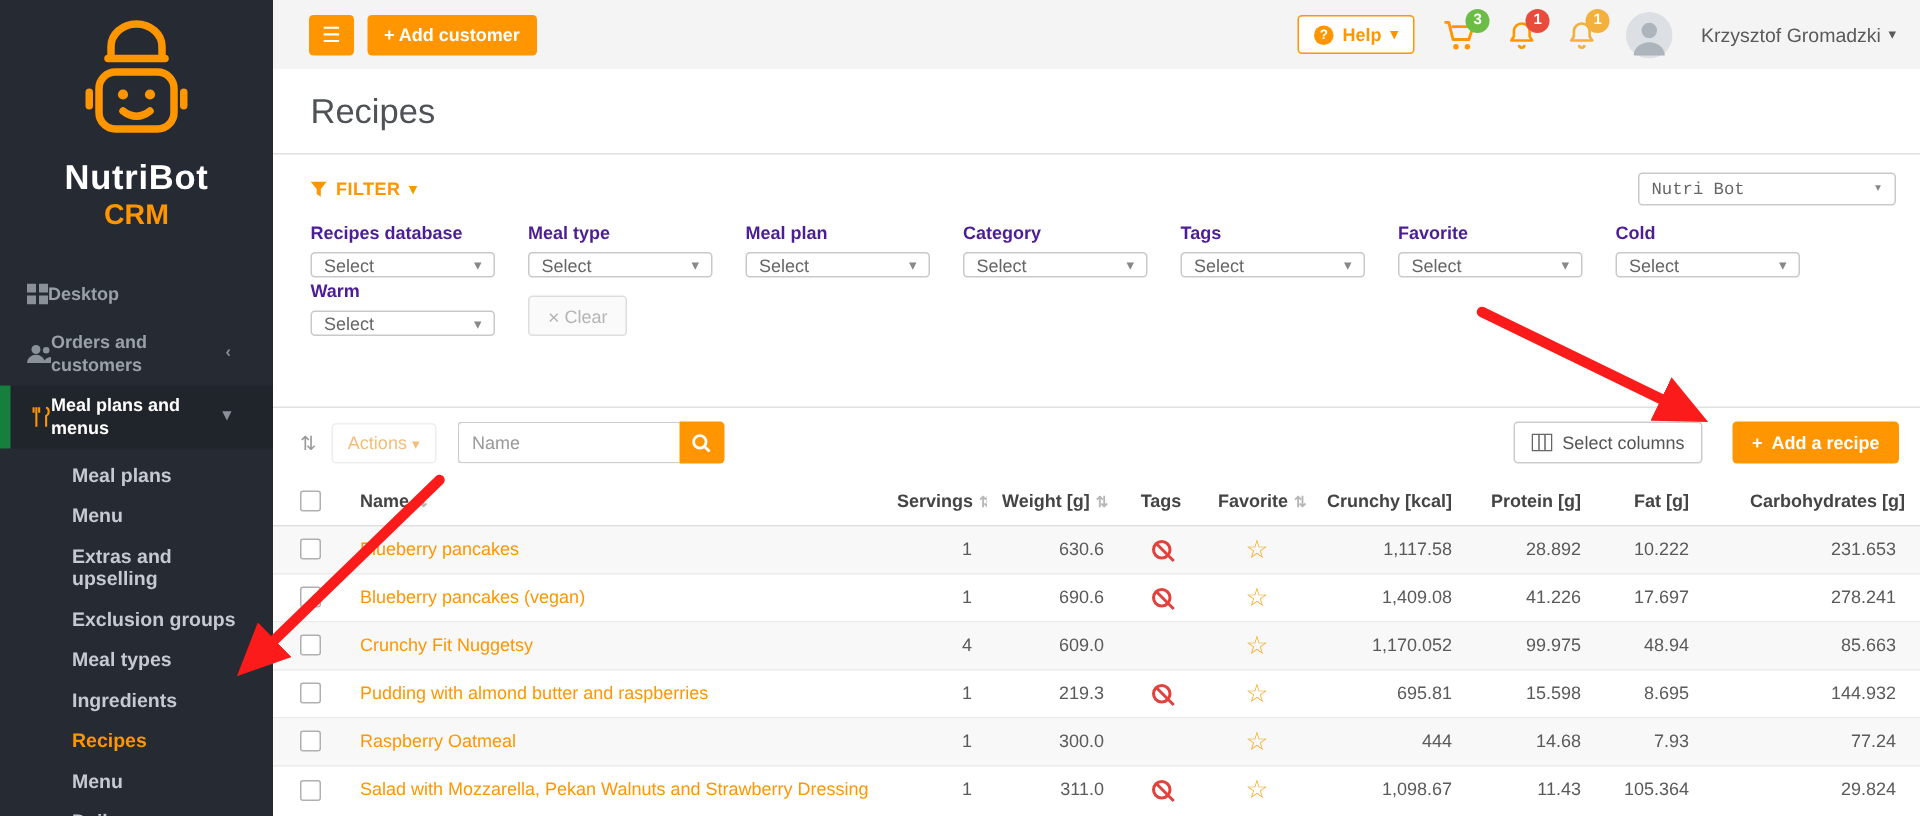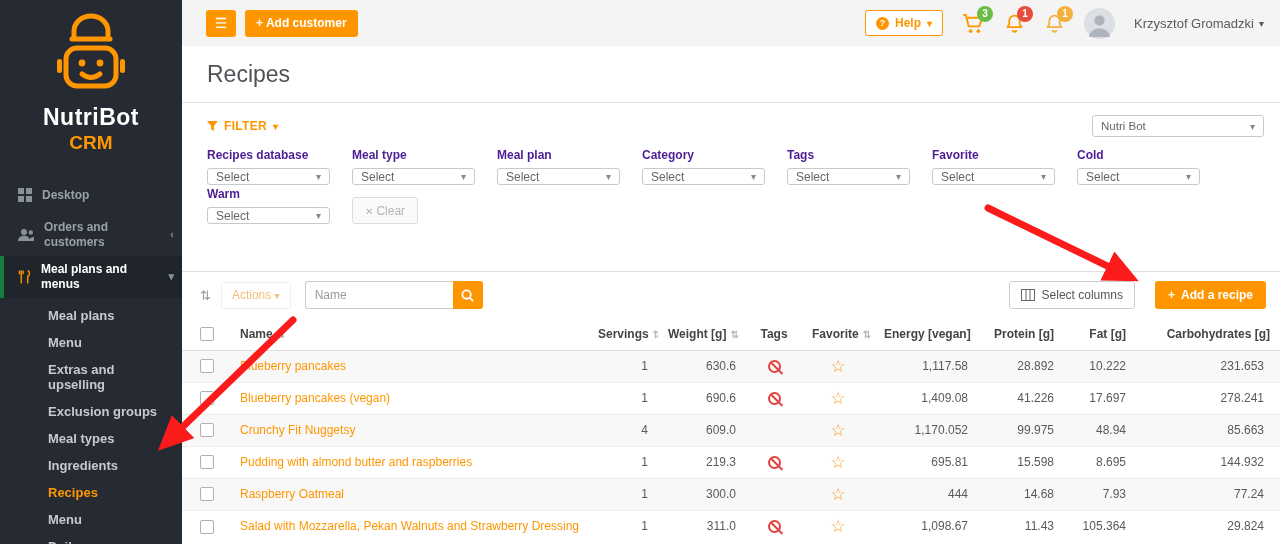--- a/index.html
+++ b/index.html
@@ -5,24 +5,24 @@
   * { box-sizing: border-box; margin: 0; padding: 0; }
   html, body { width: 1280px; height: 544px; overflow: hidden; }
   body { font-family: "Liberation Sans", sans-serif; position: relative; background: #fff; }
 
   
   .sidebar { position: absolute; left: 0; top: 0; width: 182px; height: 544px; background: #262b33; }
   .logo { text-align: center; padding-top: 8px; }
   .brand1 { color: #fff; font-size: 23px; font-weight: bold; letter-spacing: .5px; }
   .brand2 { color: #ff9600; font-size: 19px; font-weight: bold; margin-top: 1px; }
   .nav { margin-top: 22px; }
-  .nav-item { display: flex; align-items: center; gap: 10px; min-height: 38px; padding: 6px 8px 6px 18px;
+  .nav-item { display: flex; align-items: center; min-height: 38px; padding: 6px 28px 6px 18px;
               font-size: 12px; font-weight: bold; color: #9aa0a8; cursor: pointer; line-height: 1.25; }
   .nav-item .lbl { flex: 1; }
-  .nav-item.active { background: #20252c; color: #fff; border-left: 4px solid #15803d; padding-left: 14px; }
+  .nav-item.active { background: #20252c; color: #fff; border-left: 7px solid #15803d; padding-left: 14px; }
   .nicon { flex: 0 0 auto; color: #8b9199; }
   .nav-item.active .nicon { color: #ff9600; }
   .chev { font-size: 11px; color: #8a9097; }
   .submenu { padding-top: 4px; }
   .subitem { padding: 6px 10px 6px 48px; font-size: 13px; font-weight: bold; color: #c6cad0; cursor: pointer; }
   .subitem.active { color: #ff9600; }
 
   
   .main { position: absolute; left: 182px; top: 0; width: 1098px; height: 544px; background: #fff; }
   .topbar { height: 46px; background: #f4f4f4; display: flex; align-items: center; padding: 0 16px 0 24px; gap: 9px; }
@@ -54,21 +54,21 @@
 
   
   .filter-area { height: 169px; padding: 12px 16px 0 25px; border-bottom: 1px solid #e0e0e0; }
   .fhead { display: flex; align-items: center; }
   .ftitle { display: inline-flex; align-items: center; gap: 6px; color: #ff9600; font-weight: bold;
             font-size: 12px; cursor: pointer; letter-spacing: .3px; }
   .fcaret { color: #ff9600; font-size: 10px; }
   .sel { display: flex; align-items: center; justify-content: space-between; background: #fff;
          border: 1px solid #c9c9c9; border-radius: 3px; height: 17px; padding: 0 8px; font-size: 12px;
          color: #666; cursor: pointer; }
-  .company { margin-left: auto; width: 172px; height: 22px; font-size: 11.5px; }
+  .company { margin-left: auto; width: 172px; height: 22px; font-size: 11.5px; font-family: Liberation Mono, monospace; }
   .frow { display: flex; gap: 22px; margin-top: 11px; }
   .frow2 { margin-top: 2px; align-items: flex-end; }
   .ffield { width: 123px; }
   .flabel { font-size: 12px; font-weight: bold; color: #4c1d95; margin-bottom: 6px; }
   .clearbtn { height: 27px; border: 1px solid #ddd; background: #fafafa; border-radius: 3px; color: #b5b5b5;
               font-size: 12px; padding: 0 12px; cursor: pointer; font-family: inherit; }
   .xicon { font-size: 10px; margin-right: 3px; }
 
   
   .panel { height: 272px; background: #fff; }
@@ -342,21 +342,21 @@
           <col>
       </colgroup>
       <thead>
           <tr>
             <th class="col-check al-left"><span class="checkbox"></span></th>
             <th class="al-left">Name<span class="sorticon">⇅</span></th>
             <th class="al-right">Servings<span class="sorticon">⇅</span></th>
             <th class="al-right">Weight [g]<span class="sorticon">⇅</span></th>
             <th class="al-center">Tags</th>
             <th class="al-center">Favorite<span class="sorticon">⇅</span></th>
-            <th class="al-right">Energy [vegan]</th>
+            <th class="al-right">Crunchy [kcal]</th>
             <th class="al-right">Protein [g]</th>
             <th class="al-right">Fat [g]</th>
             <th class="al-right">Carbohydrates [g]</th>
           </tr>
         </thead>
       <tbody>
           <tr>
             <td class="col-check al-left"><span class="checkbox"></span></td>
             <td class="al-left"><a class="namelink">Blueberry pancakes</a></td>
             <td class="al-right">1</td>

